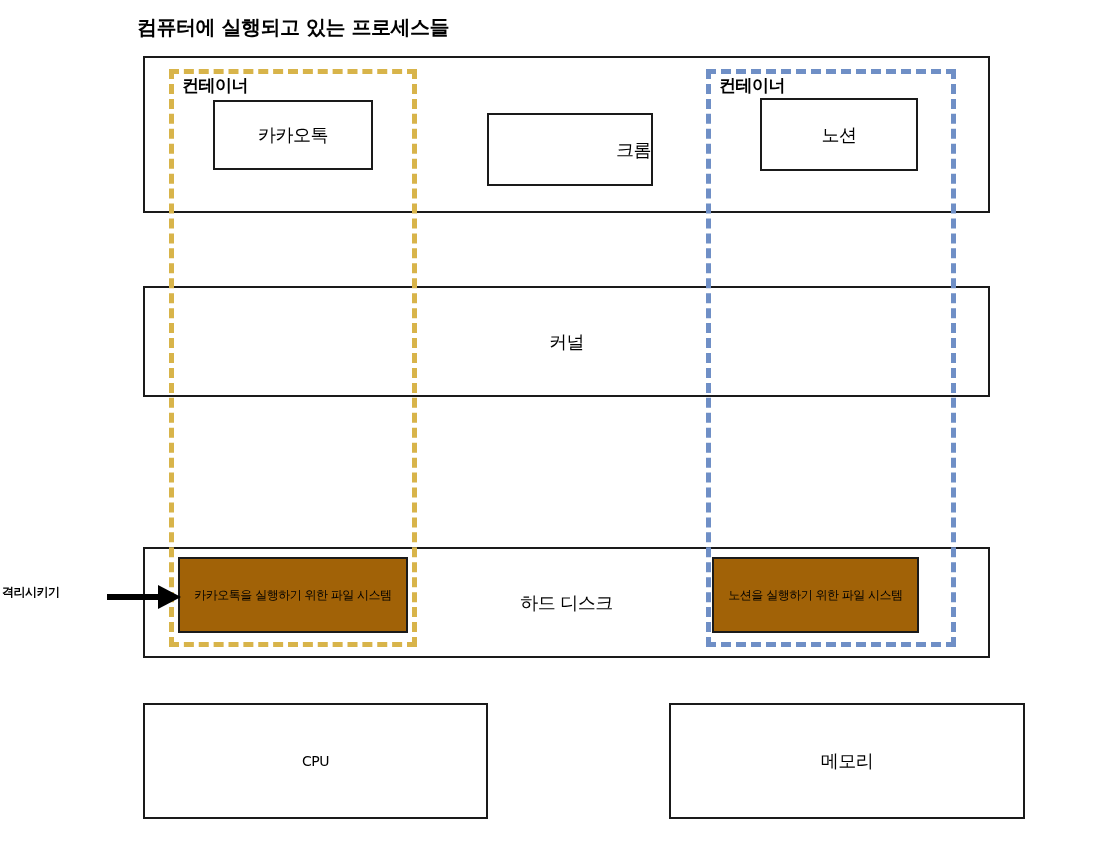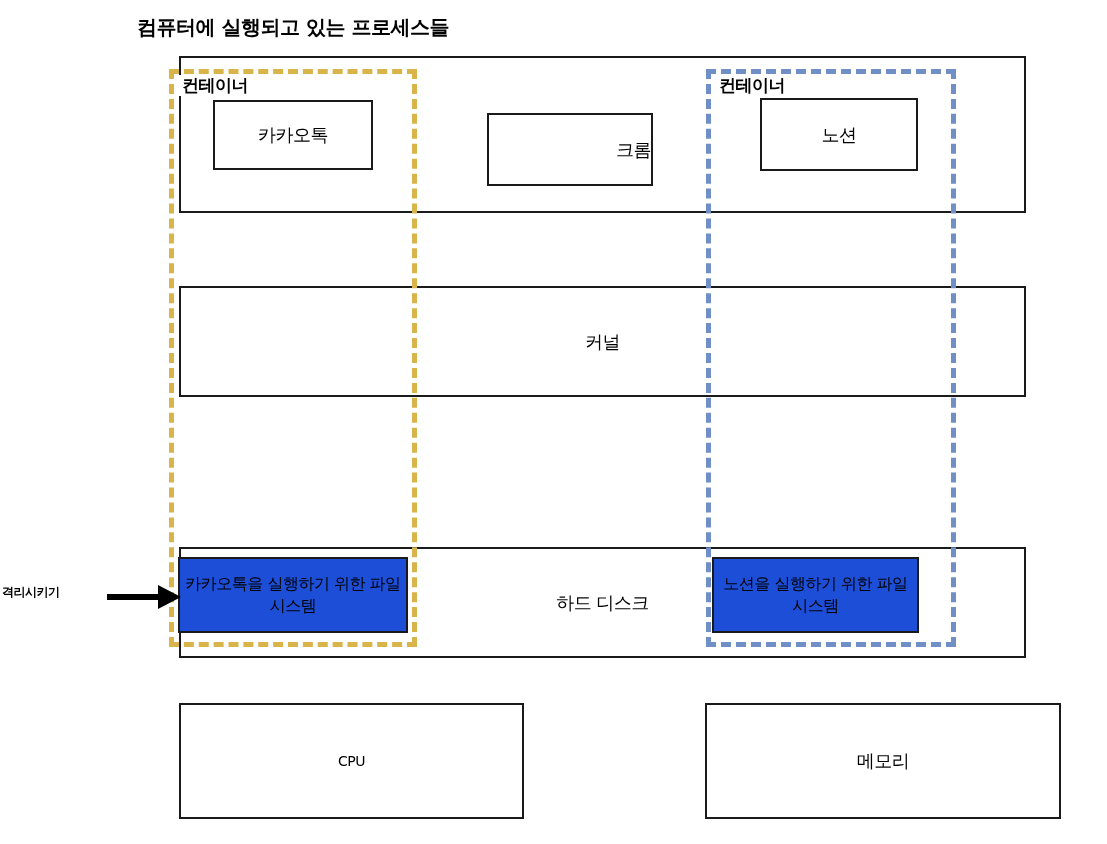--- a/index.html
+++ b/index.html
@@ -16,21 +16,21 @@
 
   .page-title {
     left: 137px; top: 14px;
     font-size: 20px; font-weight: bold; letter-spacing: -0.5px;
     white-space: nowrap;
   }
 
   .solid-box {
     border: 2px solid #1a1a1a;
     background: #ffffff;
-    display: flex; align-items: center; justify-content: center; margin-left: 36px;
+    display: flex; align-items: center; justify-content: center;
   }
   .box-label { font-size: 18px; letter-spacing: -0.5px; text-align: center; }
 
   .processes-box { left: 143px; top: 56px;  width: 847px; height: 157px; background: transparent; }
   .kernel-box    { left: 143px; top: 286px; width: 847px; height: 111px; }
   .harddisk-box  { left: 143px; top: 547px; width: 847px; height: 111px; }
   .cpu-box       { left: 143px; top: 703px; width: 345px; height: 116px; }
   .memory-box    { left: 669px; top: 703px; width: 356px; height: 116px; }
   .cpu-box .box-label { font-size: 14px; }
 
@@ -49,23 +49,23 @@
 
   .app-box {
     border: 2px solid #1a1a1a; background: #ffffff;
     display: flex; align-items: center; justify-content: center;
   }
   .kakaotalk-box { left: 213px; top: 100px; width: 160px; height: 70px; }
   .chrome-box    { left: 487px; top: 113px;  width: 166px; height: 73px; justify-content: flex-end; }
   .notion-box    { left: 760px; top: 98px;  width: 158px; height: 73px; }
 
   .fs-box {
-    border: 2px solid #1a1a1a; background: #1d4ed8;
+    border: 2px solid #1a1a1a; background: #a16207;
     display: flex; align-items: center; justify-content: center;
-    text-align: center; font-size: 16px; line-height: 1.4; letter-spacing: -0.5px;
+    text-align: center; font-size: 12px; line-height: 1.4; letter-spacing: -0.5px;
     padding: 13px 4px;
   }
   .kakao-fs-box  { left: 178px; top: 557px; width: 230px; height: 76px; }
   .notion-fs-box { left: 712px; top: 557px; width: 207px; height: 76px; }
 
   .isolate-label {
     left: 2px; top: 584px; width: 104px;
     font-size: 12px; font-weight: bold; letter-spacing: -0.5px;
     text-align: left; white-space: nowrap;
   }

